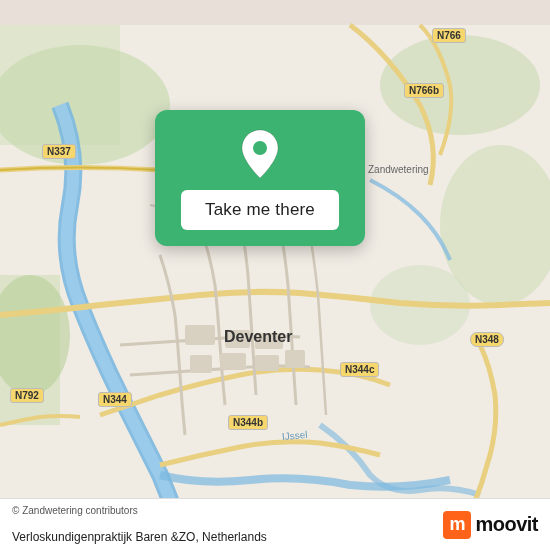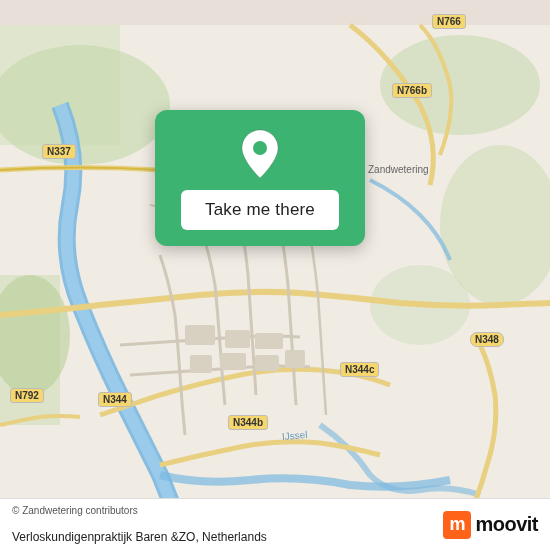--- a/index.html
+++ b/index.html
@@ -193,28 +193,29 @@
     <rect x="255" y="330" width="24" height="16" fill="#d8d0c0" rx="2"></rect>
     <rect x="285" y="325" width="20" height="18" fill="#d8d0c0" rx="2"></rect>
 
     <path d="M 370 155 Q 400 170 420 190 Q 440 210 450 235" stroke="#7ab8e0" stroke-width="4" fill="none" opacity="0.7"></path>
 
     <path d="M 150 180 Q 175 185 200 190 Q 230 196 260 200" stroke="#d0c8b8" stroke-width="2" fill="none"></path>
     <path d="M 155 200 Q 180 205 205 208 Q 235 212 265 215" stroke="#d0c8b8" stroke-width="2" fill="none"></path>
   </svg>
 
   <div class="road-badge" style="left:42px; top:144px;">N337</div>
-  <div class="road-badge" style="left:432px; top:14px;">N766</div>
-  <div class="road-badge" style="left:392px; top:83px;">N766b</div>
+  <div class="road-badge" style="left:432px; top:28px;">N766</div>
+  <div class="road-badge" style="left:404px; top:83px;">N766b</div>
   <div class="road-badge" style="left:98px; top:392px;">N344</div>
   <div class="road-badge" style="left:228px; top:415px;">N344b</div>
   <div class="road-badge" style="left:340px; top:362px;">N344c</div>
   <div class="road-badge" style="left:470px; top:332px;border-radius:7px;">N348</div>
   <div class="road-badge" style="left:10px; top:388px;">N792</div>
 
+  <div class="map-label" style="left:224px; top:328px; font-size:16px; font-weight:700;">Deventer</div>
 
   <div class="road-label" style="left:368px; top:164px; font-size:10px; color:#666;">Zandwetering</div>
 
   <div class="road-label" style="left:282px; top:430px; font-size:10px; color:#6699bb; transform:rotate(-5deg);">IJssel</div>
 
   <div id="location-card">
 
     <svg id="location-pin" viewBox="0 0 44 52" xmlns="http://www.w3.org/2000/svg">
       <path d="M22 2 C12 2 4 10 4 20 C4 33 22 50 22 50 C22 50 40 33 40 20 C40 10 32 2 22 2 Z" fill="white" stroke="rgba(0,0,0,0.15)" stroke-width="1"></path>
       <circle cx="22" cy="20" r="7" fill="#3cb371"></circle>

